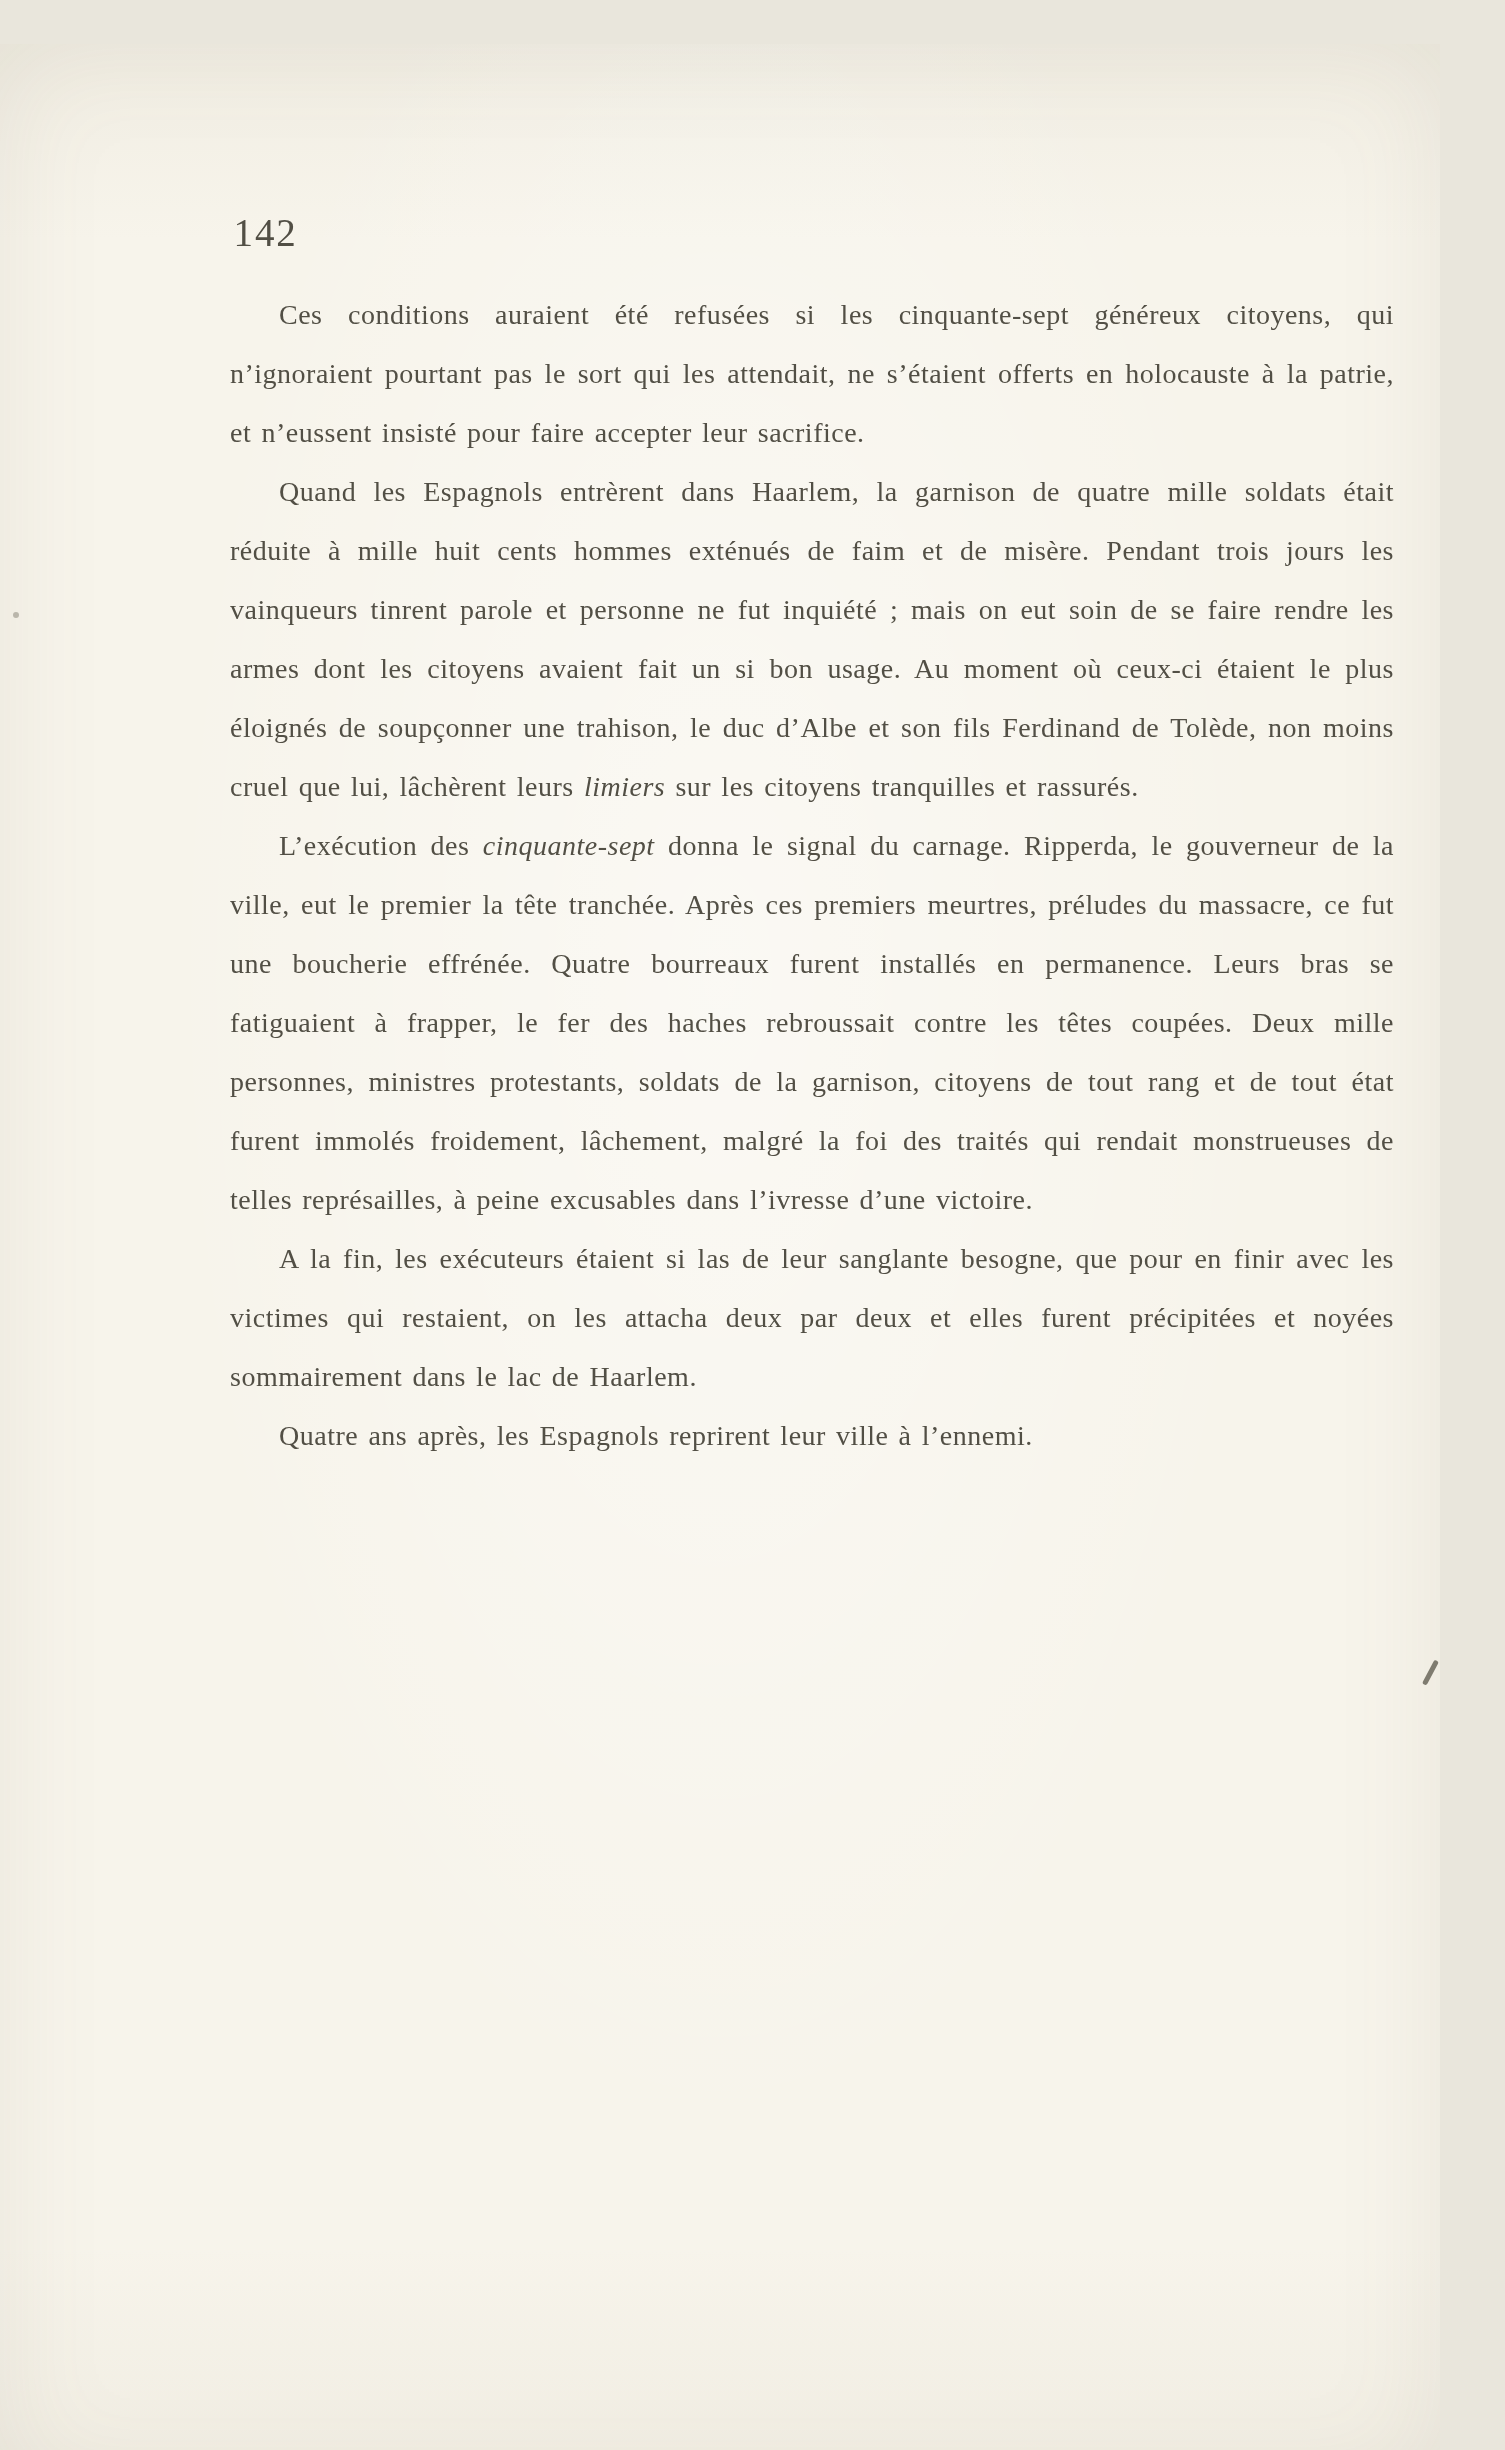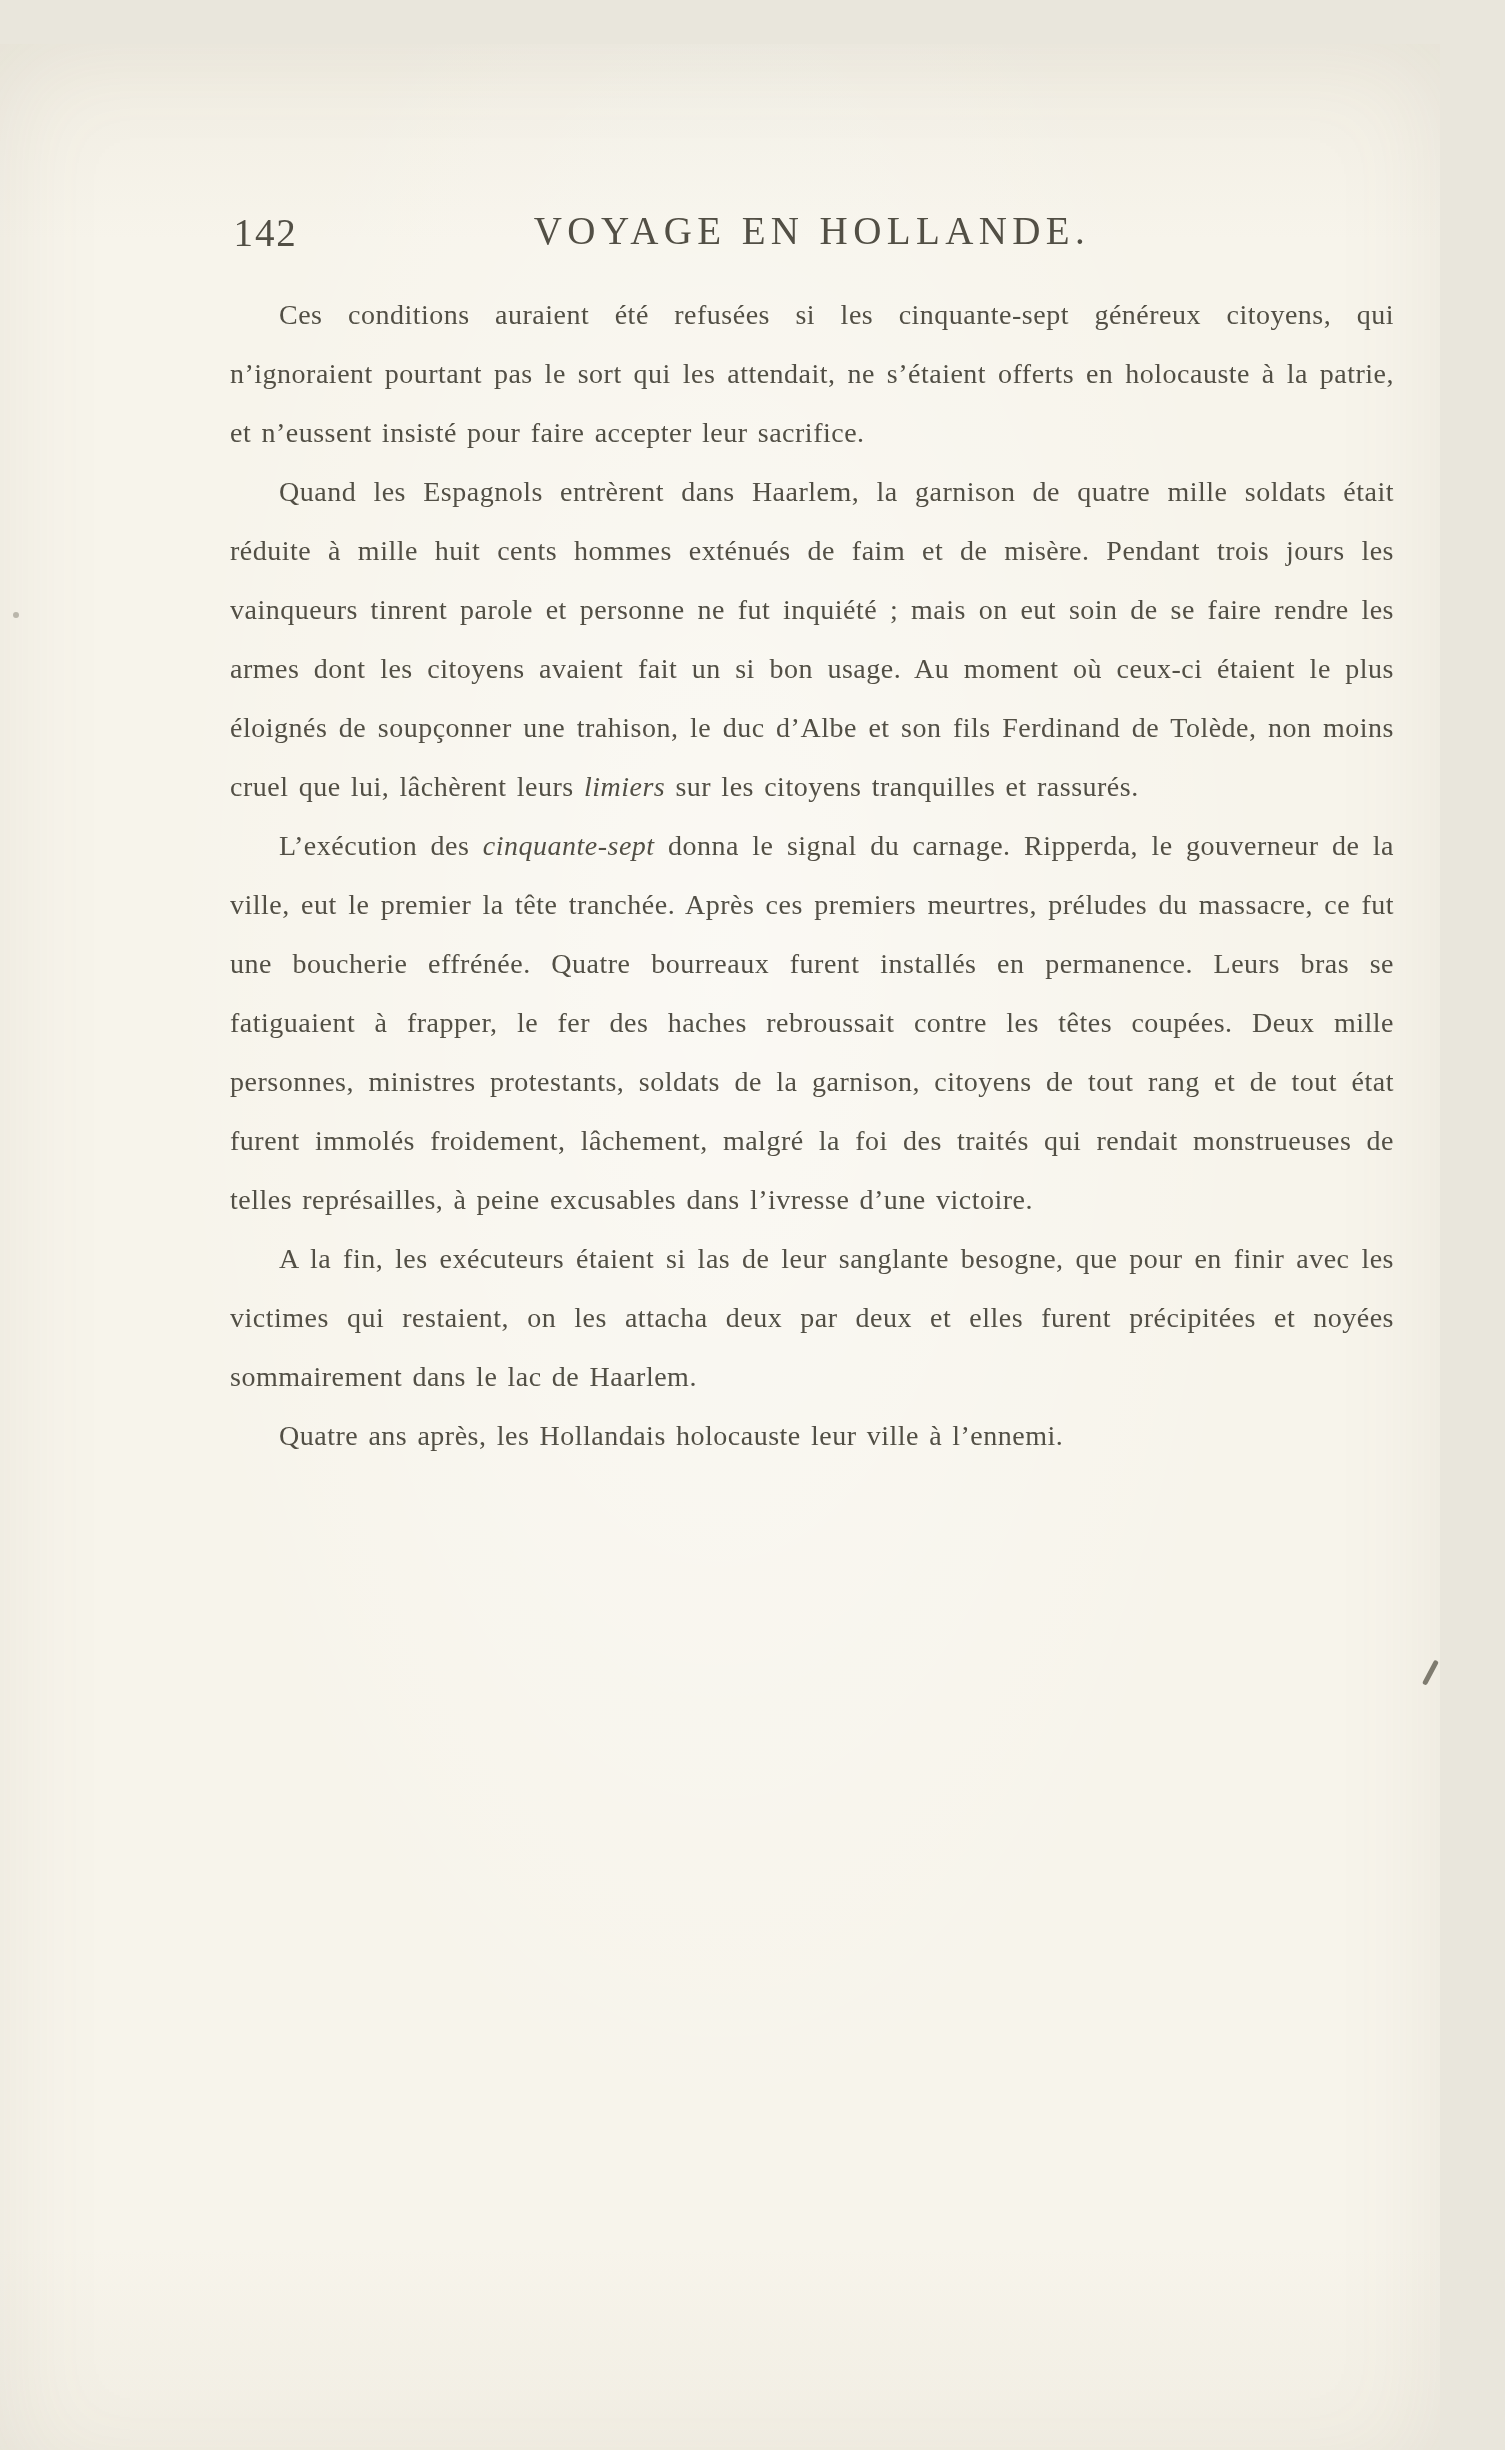--- a/index.html
+++ b/index.html
@@ -86,27 +86,26 @@
     background: #8d897c;
     opacity: 0.55;
   }
 </style>
 </head>
 <body>
 
 <div class="page" style="--paper: #f7f4eb; --ink: #524f45;">
   <header class="running-head">
     <span class="folio">142</span>
-    <span class="running-title">VOYAGE EN HOLLANDE.</span>
   </header>
 
   <main class="text-block" id="paragraphs">
       <p><span>Ces conditions auraient été refusées si les cinquante-sept généreux citoyens, qui n’ignoraient pourtant pas le sort qui les attendait, ne s’étaient offerts en holocauste à la patrie, et n’eussent insisté pour faire accepter leur sacrifice.</span></p>
       <p><span>Quand les Espagnols entrèrent dans Haarlem, la garnison de quatre mille soldats était réduite à mille huit cents hommes exténués de faim et de misère. Pendant trois jours les vainqueurs tinrent parole et personne ne fut inquiété ; mais on eut soin de se faire rendre les armes dont les citoyens avaient fait un si bon usage. Au moment où ceux-ci étaient le plus éloignés de soupçonner une trahison, le duc d’Albe et son fils Ferdinand de Tolède, non moins cruel que lui, lâchèrent leurs </span><em>limiers</em><span> sur les citoyens tranquilles et rassurés.</span></p>
       <p><span>L’exécution des </span><em>cinquante-sept</em><span> donna le signal du carnage. Ripperda, le gouverneur de la ville, eut le premier la tête tranchée. Après ces premiers meurtres, préludes du massacre, ce fut une boucherie effrénée. Quatre bourreaux furent installés en permanence. Leurs bras se fatiguaient à frapper, le fer des haches rebroussait contre les têtes coupées. Deux mille personnes, ministres protestants, soldats de la garnison, citoyens de tout rang et de tout état furent immolés froidement, lâchement, malgré la foi des traités qui rendait monstrueuses de telles représailles, à peine excusables dans l’ivresse d’une victoire.</span></p>
       <p><span>A la fin, les exécuteurs étaient si las de leur sanglante besogne, que pour en finir avec les victimes qui restaient, on les attacha deux par deux et elles furent précipitées et noyées sommairement dans le lac de Haarlem.</span></p>
-      <p><span>Quatre ans après, les Hollandais holocauste leur ville à l’ennemi.</span></p>
+      <p><span>Quatre ans après, les Espagnols reprirent leur ville à l’ennemi.</span></p>
     </main>
 
   <div class="scan-mark"></div>
   <div class="margin-speck"></div>
 </div>
 
 
 </body></html>

